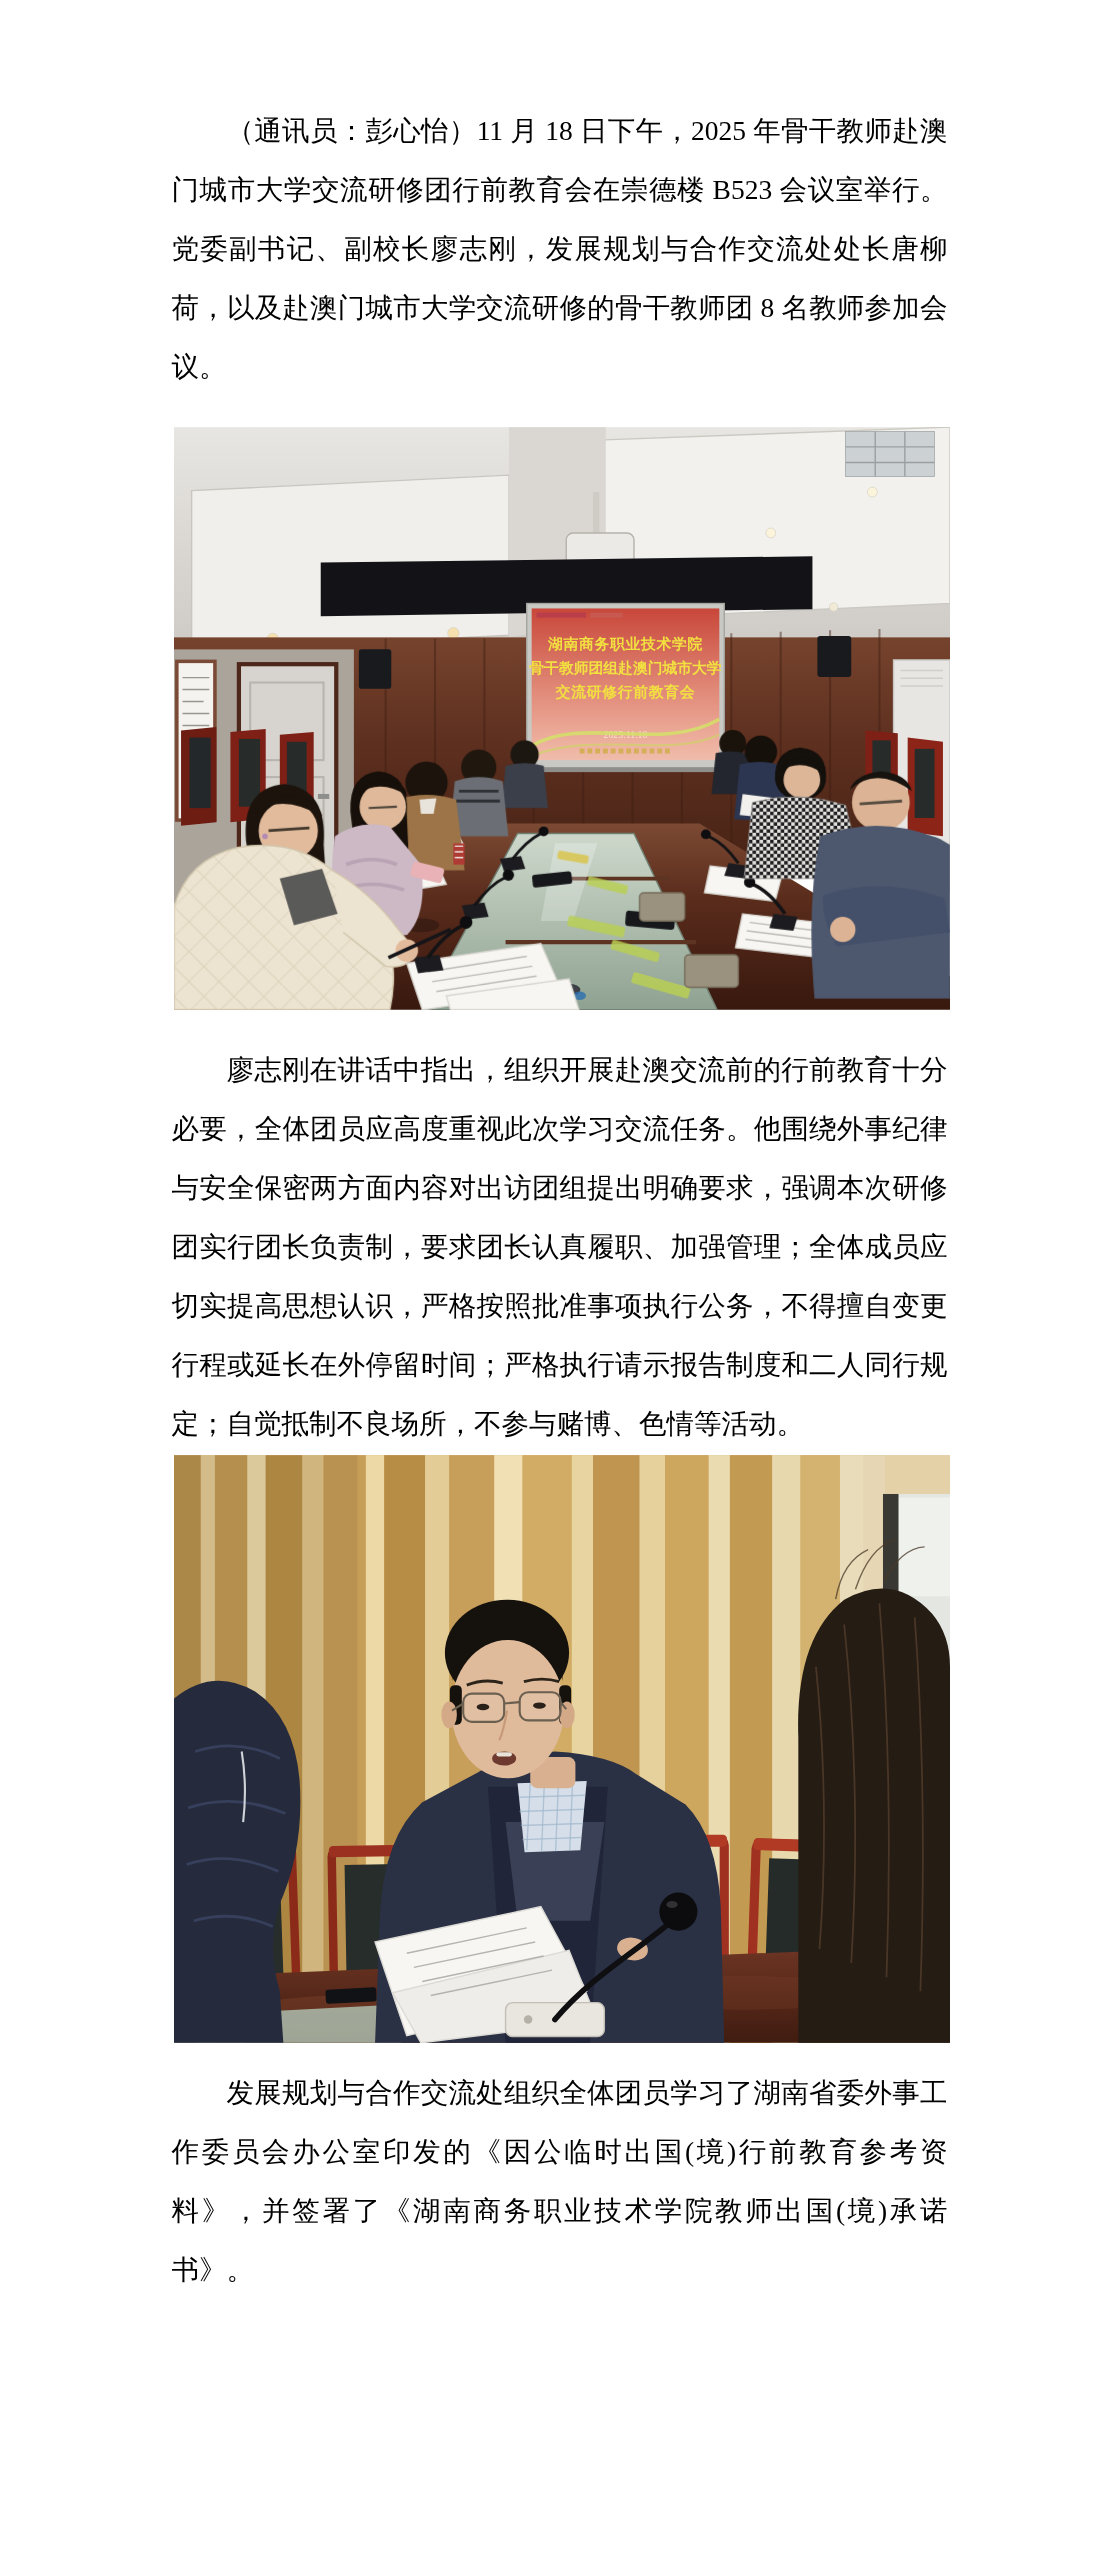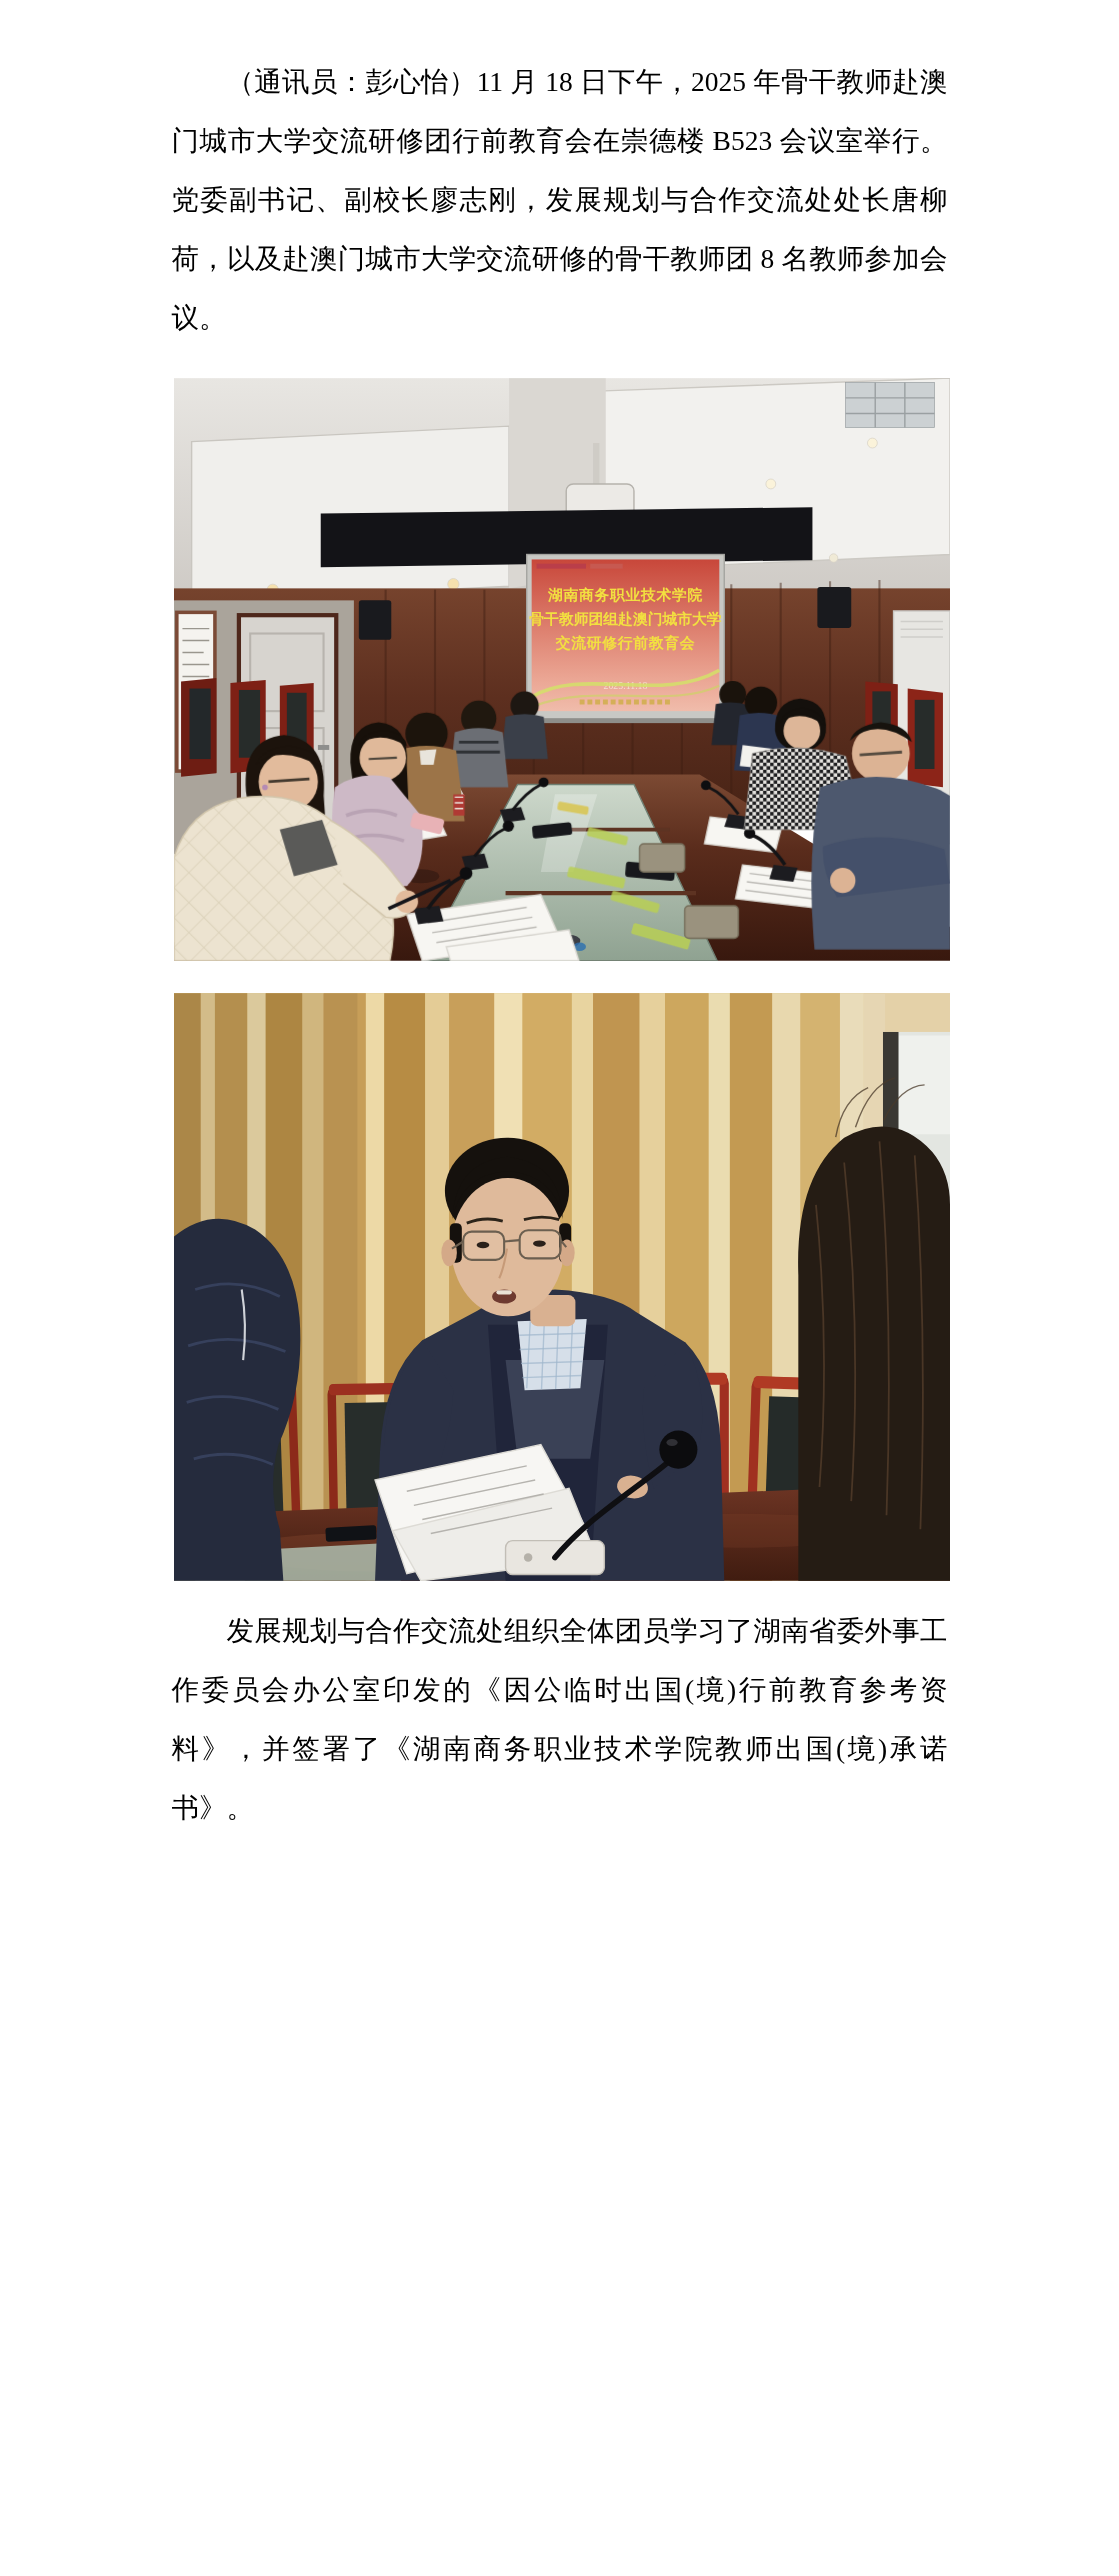--- a/index.html
+++ b/index.html
@@ -6,21 +6,21 @@
   body{
     width:1119px;height:2576px;background:#ffffff;overflow:hidden;
     font-family:"Liberation Serif","DejaVu Serif",serif;
   }
   .content{width:776px;margin:0 auto;}
   p.para{
     margin:0;font-size:27.5px;line-height:59px;color:#000;
     text-align:justify;text-justify:inter-ideograph;text-indent:2em;
     word-break:break-all;
   }
-  #p1{padding-top:52px;margin-bottom:29px;}
+  #p1{padding-top:101px;margin-bottom:29px;}
   figure.photo{margin:0;padding:2px;width:660px;display:block;}
   #photo1{height:583px;margin-bottom:27.5px;}
   #photo2{height:588px;margin-bottom:18.3px;}
   #p3{margin-bottom:37px;}
   figure.photo svg{display:block;}
 </style>
 </head>
 <body>
 
 <div class="content">
@@ -269,20 +269,21 @@
           <path d="M958,514 Q996,480 1046,516 Q1040,492 1002,488 Q966,492 958,514 Z" fill="#17130e"></path>
           <path d="M972,534 L1032,530" stroke="#564c40" stroke-width="4"></path>
           <path d="M916,580 Q1000,548 1086,584 L1100,592 L1100,810 L908,810 Q896,680 916,580 Z" fill="#4d586e"></path>
           <path d="M920,664 Q1000,636 1092,668 L1100,716 L940,736 Q918,700 920,664 Z" fill="#44506a"></path>
           <circle cx="948" cy="712" r="18" fill="#dcb394"></circle>
         </g>
       </g>
     </svg>
   </figure>
 
+  <p class="para" id="p2">廖志刚在讲话中指出，组织开展赴澳交流前的行前教育十分必要，全体团员应高度重视此次学习交流任务。他围绕外事纪律与安全保密两方面内容对出访团组提出明确要求，强调本次研修团实行团长负责制，要求团长认真履职、加强管理；全体成员应切实提高思想认识，严格按照批准事项执行公务，不得擅自变更行程或延长在外停留时间；严格执行请示报告制度和二人同行规定；自觉抵制不良场所，不参与赌博、色情等活动。</p>
 
   <figure class="photo" id="photo2">
     <svg width="776" height="588" viewBox="0 0 1100 833" xmlns="http://www.w3.org/2000/svg">
       <defs>
         <linearGradient id="tbl2G" x1="0" y1="0" x2="0" y2="1">
           <stop offset="0" stop-color="#6e3524"></stop>
             <stop offset="1" stop-color="#401c10"></stop>
         </linearGradient>
       </defs>
 

